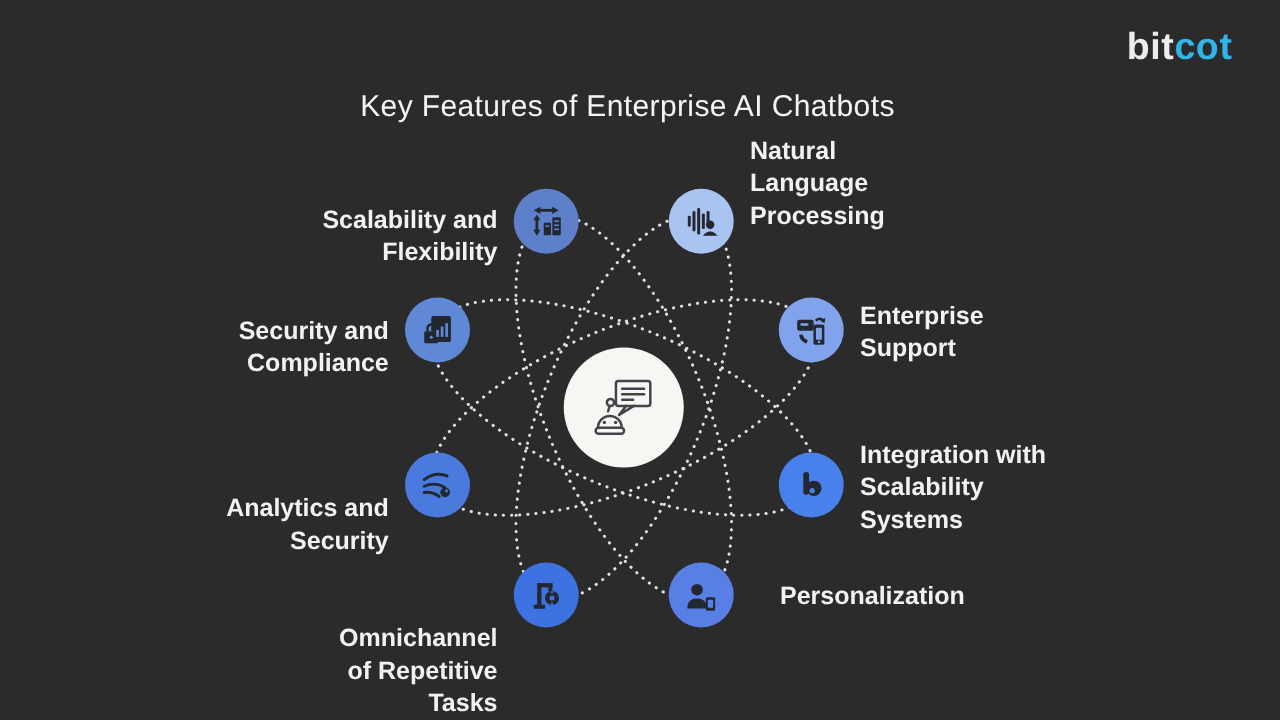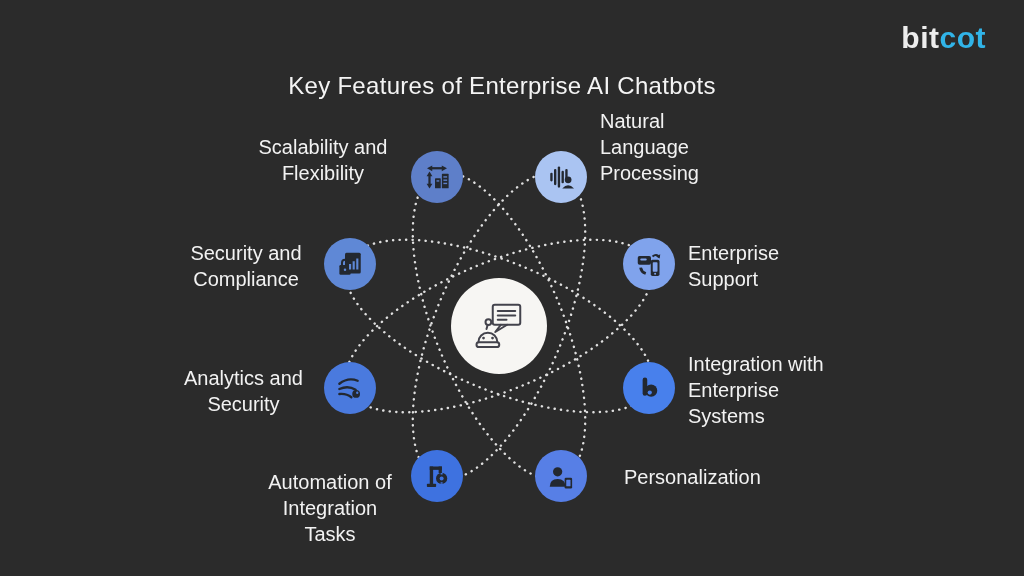--- a/index.html
+++ b/index.html
@@ -32,28 +32,28 @@
   
   .n-scalability     {left:411px;top:151px;}
   .n-nlp             {left:535px;top:151px;}
   .n-security        {left:324px;top:238px;}
   .n-omnichannel     {left:623px;top:238px;}
   .n-analytics       {left:324px;top:362px;}
   .n-integration     {left:623px;top:362px;}
   .n-automation      {left:411px;top:450px;}
   .n-personalization {left:535px;top:450px;}
   .label{
-    position:absolute;color:#f2f2f2;font-size:20px;font-weight:normal;
+    position:absolute;color:#f2f2f2;font-size:20px;font-weight:bold;
     line-height:26px;
   }
-  .l-right{text-align:center;}
+  .l-right{text-align:right;margin-top:29px;}
   .l-left{text-align:left;}
   .l-scalability     {left:248px;top:134px;width:150px;}
   .l-nlp             {left:600px;top:108px;width:120px;}
-  .l-security        {left:181px;top:240px;width:130px;}
+  .l-security        {left:181px;top:223px;width:130px;}
   .l-omnichannel     {left:688px;top:240px;width:132px;}
   .l-analytics       {left:176px;top:365px;width:135px;}
   .l-integration     {left:688px;top:351px;width:155px;}
   .l-automation      {left:262px;top:469px;width:136px;}
   .l-personalization {left:624px;top:464px;width:220px;}
   .glyph{display:block;}
 </style>
 </head>
 <body style="background: rgb(43, 43, 43);">
 
@@ -205,15 +205,15 @@
     </g>
     <rect x="16.2" y="15" width="3.4" height="5.2" rx="0.5" style="fill: rgb(87, 127, 230);"></rect>
   </svg>
 </div>
 
 <div class="label l-right l-scalability">Scalability and Flexibility</div>
 <div class="label l-left  l-nlp">Natural Language Processing</div>
 <div class="label l-right l-security">Security and Compliance</div>
 <div class="label l-left  l-omnichannel">Enterprise Support</div>
 <div class="label l-right l-analytics">Analytics and Security</div>
-<div class="label l-left  l-integration">Integration with Enterprise Systems</div>
-<div class="label l-right l-automation">Automation of Integration Tasks</div>
+<div class="label l-left  l-integration">Integration with Scalability Systems</div>
+<div class="label l-right l-automation">Omnichannel of Repetitive Tasks</div>
 <div class="label l-left  l-personalization">Personalization</div>
 
 </body></html>

